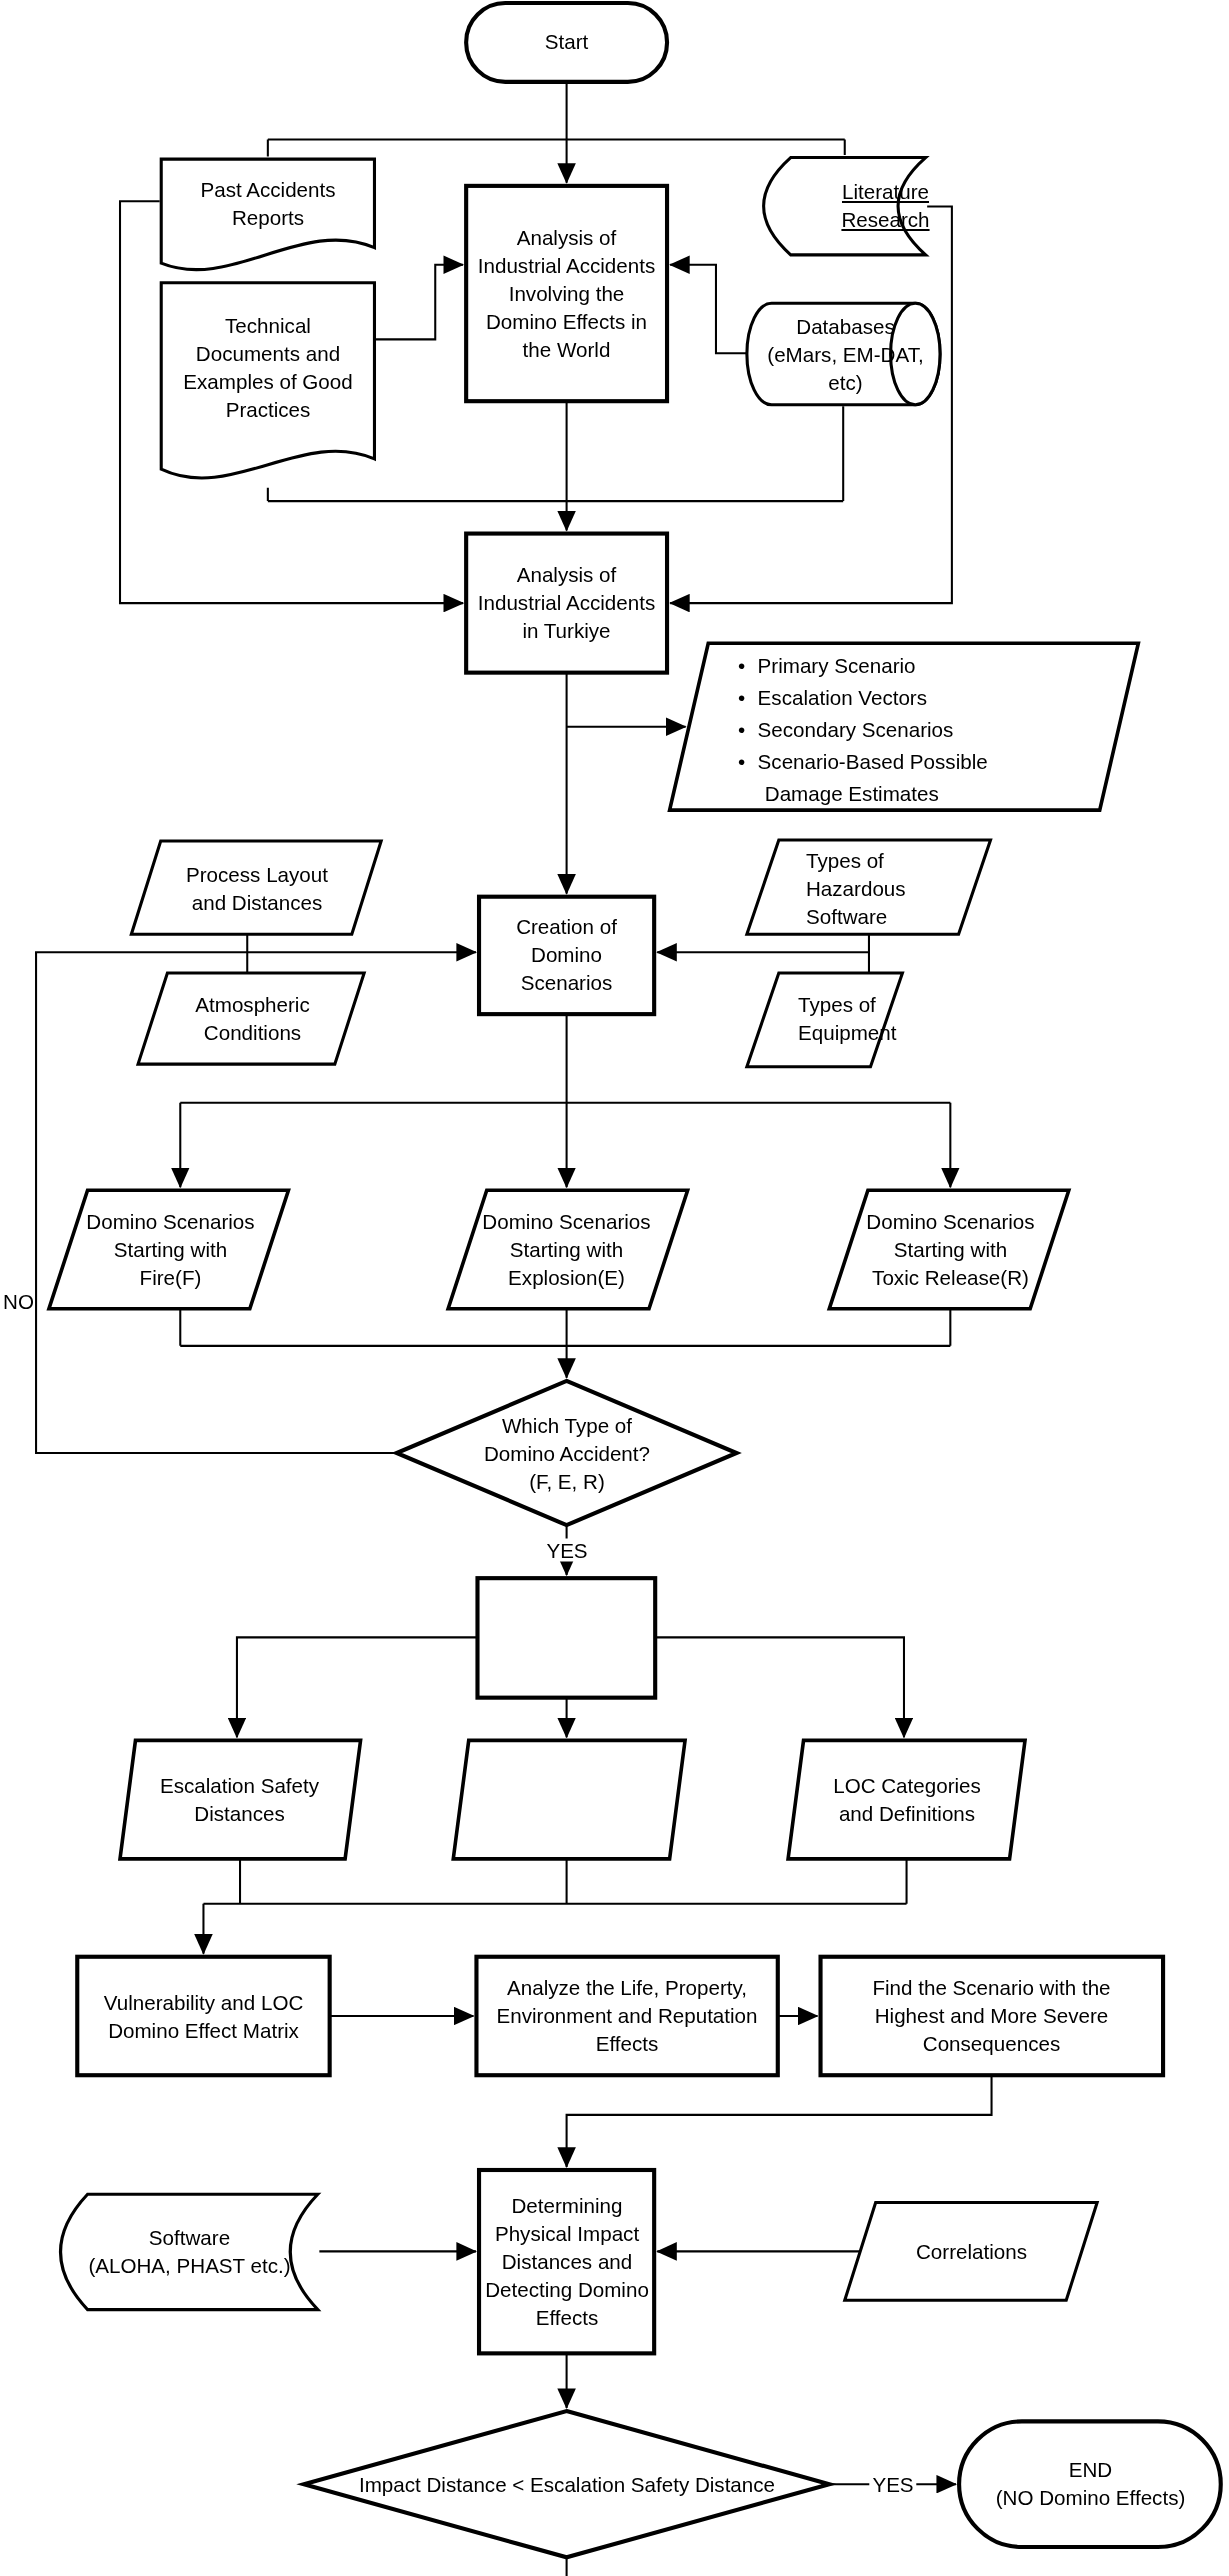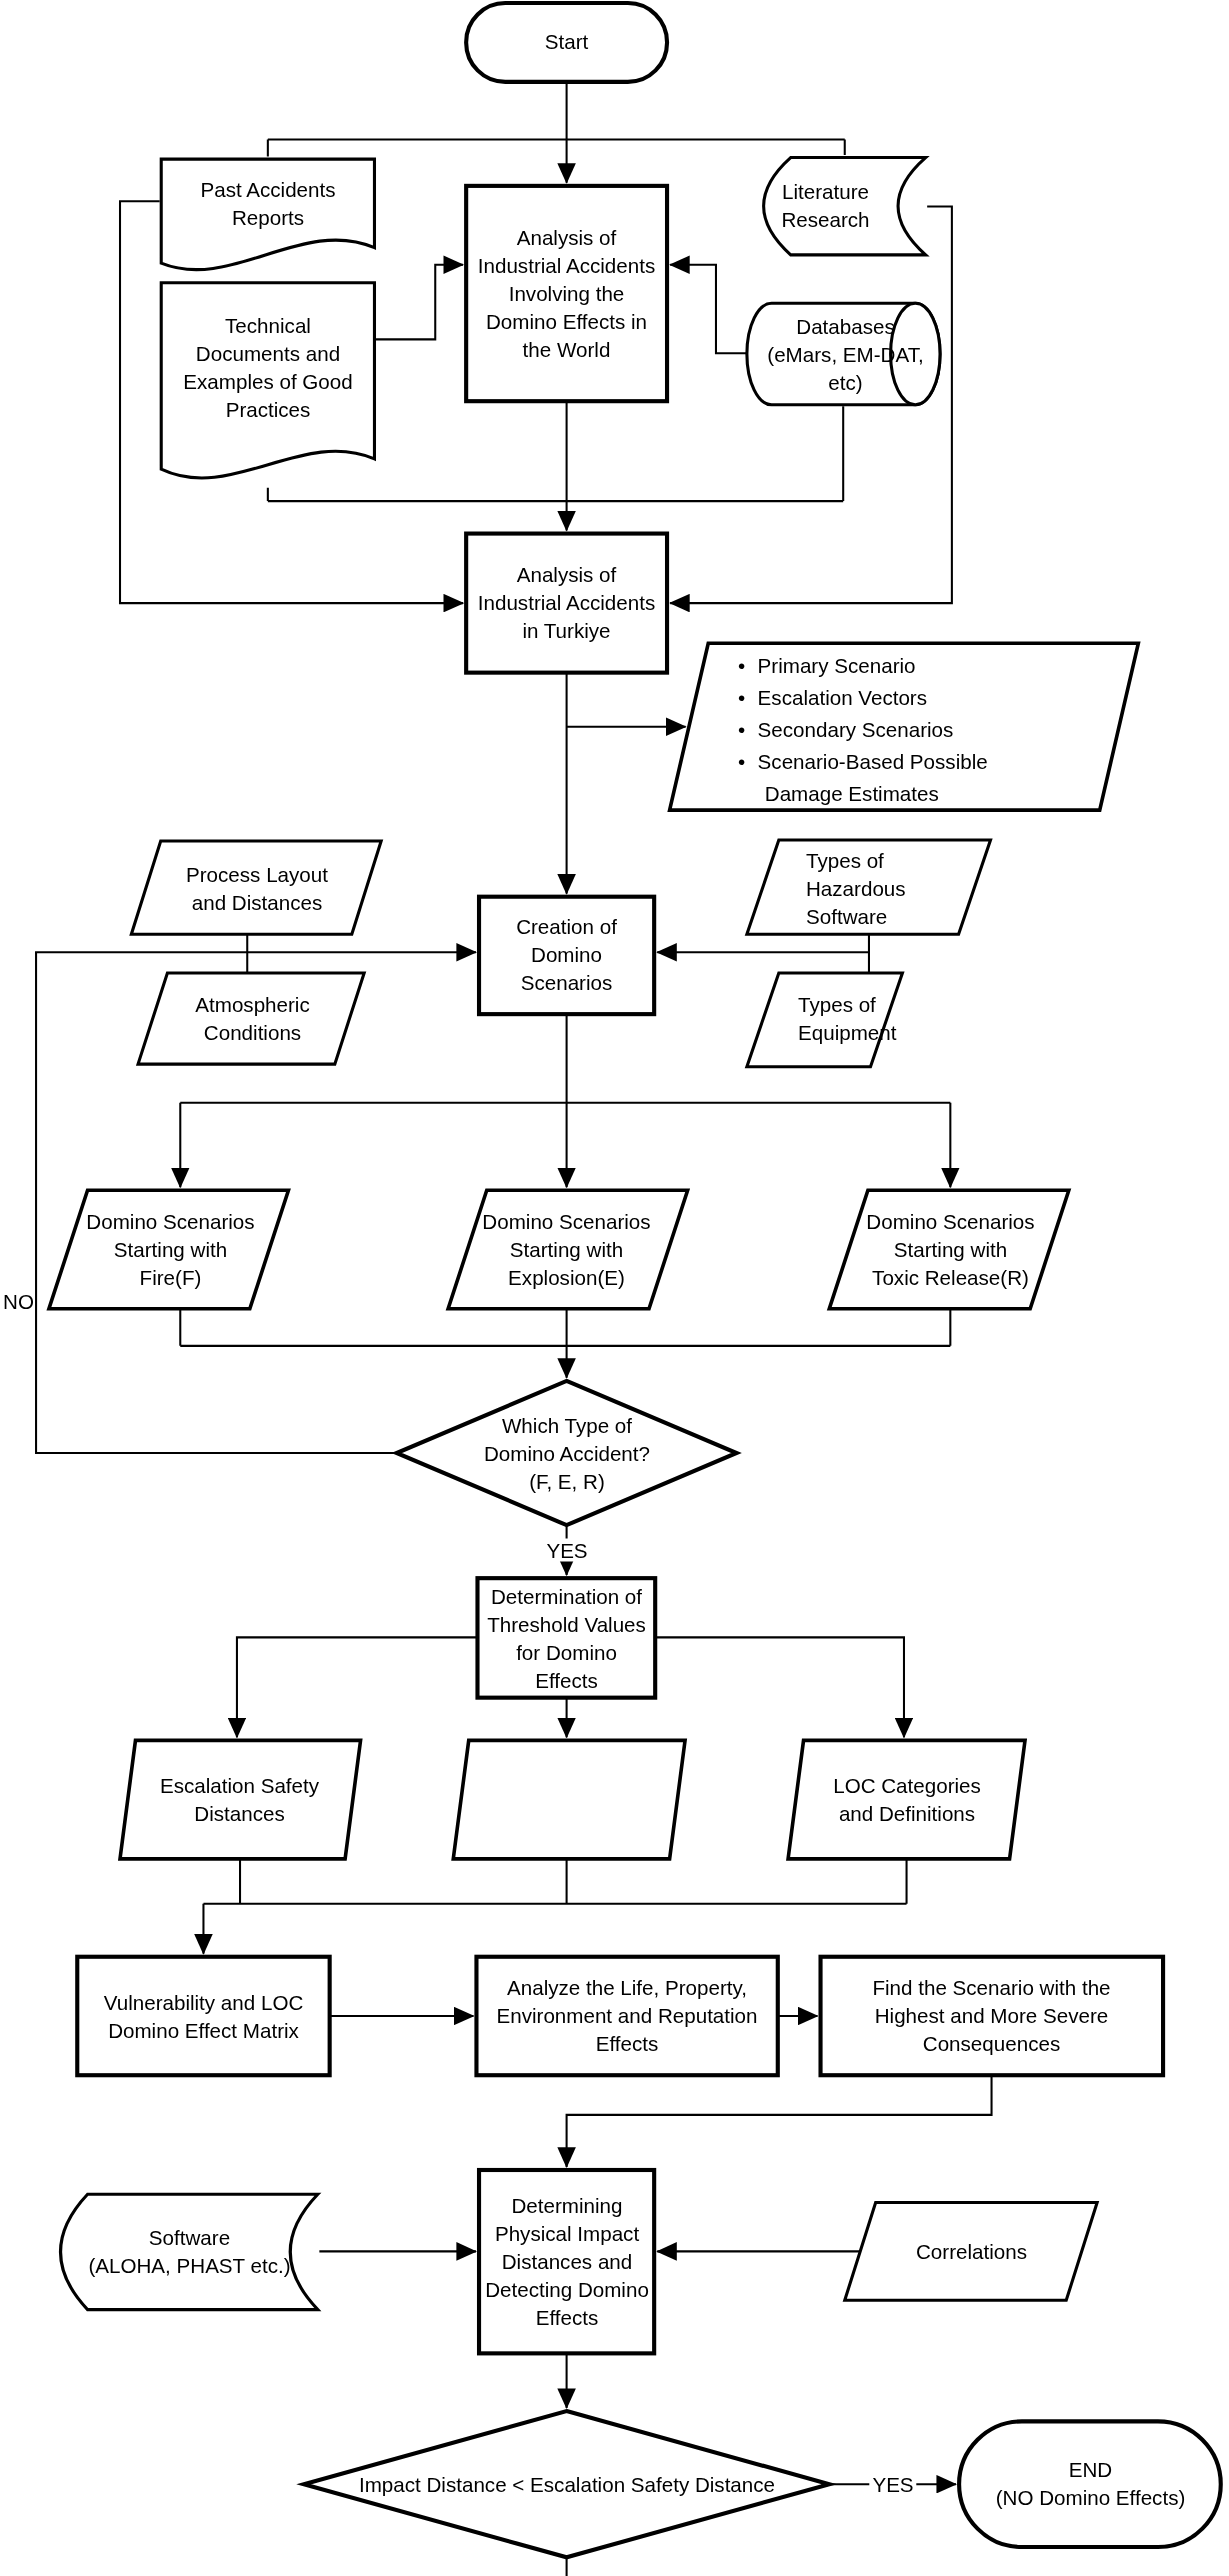--- a/index.html
+++ b/index.html
@@ -155,21 +155,21 @@
     <rect class="shape sw8" x="1862" y="4700" width="508" height="244" rx="122"></rect>
 
     <path class="shape sw6" transform="translate(858,5176)" d="M3,3 H519 V170 C344,112 172,240 3,190 Z"></path>
   </svg>
 
   <div class="nodelabel" style="left:165px;top:170px;width:206px;height:67px;">Past Accidents
 Reports</div>
 
   <div class="nodelabel" style="left:466px;top:2.6px;width:201px;height:79px;">Start</div>
 
-  <div class="nodelabel" style="left:748px;top:170px;width:155px;height:72px;">Literature
+  <div class="nodelabel" style="left:808px;top:170px;width:155px;height:72px;text-decoration:underline;">Literature
 Research</div>
 
   <div class="nodelabel" style="left:471px;top:196px;width:191px;height:196px;">Analysis of
 Industrial Accidents
 Involving the
 Domino Effects in
 the World</div>
 
   <div class="nodelabel" style="left:165px;top:307px;width:206px;height:121px;">Technical
 Documents and
@@ -230,23 +230,20 @@
 Explosion(E)</div>
 
   <div class="nodelabel" style="left:845px;top:1206px;width:211px;height:88px;">Domino Scenarios
 Starting with
 Toxic Release(R)</div>
 
   <div class="nodelabel" style="left:438px;top:1408px;width:258px;height:91px;">Which Type of
 Domino Accident?
 (F, E, R)</div>
 
-  <div class="nodelabel" style="left:484px;top:1595px;width:165px;height:87px;">Determination of
-Threshold Values
-for Domino Effects</div>
 
   <div class="nodelabel" style="left:126px;top:1768px;width:227px;height:63px;">Escalation Safety
 Distances</div>
 
 
   <div class="nodelabel" style="left:800px;top:1768px;width:214px;height:63px;">LOC Categories
 and Definitions</div>
 
   <div class="nodelabel" style="left:85px;top:1984px;width:237px;height:65px;">Vulnerability and LOC
 Domino Effect Matrix</div>

